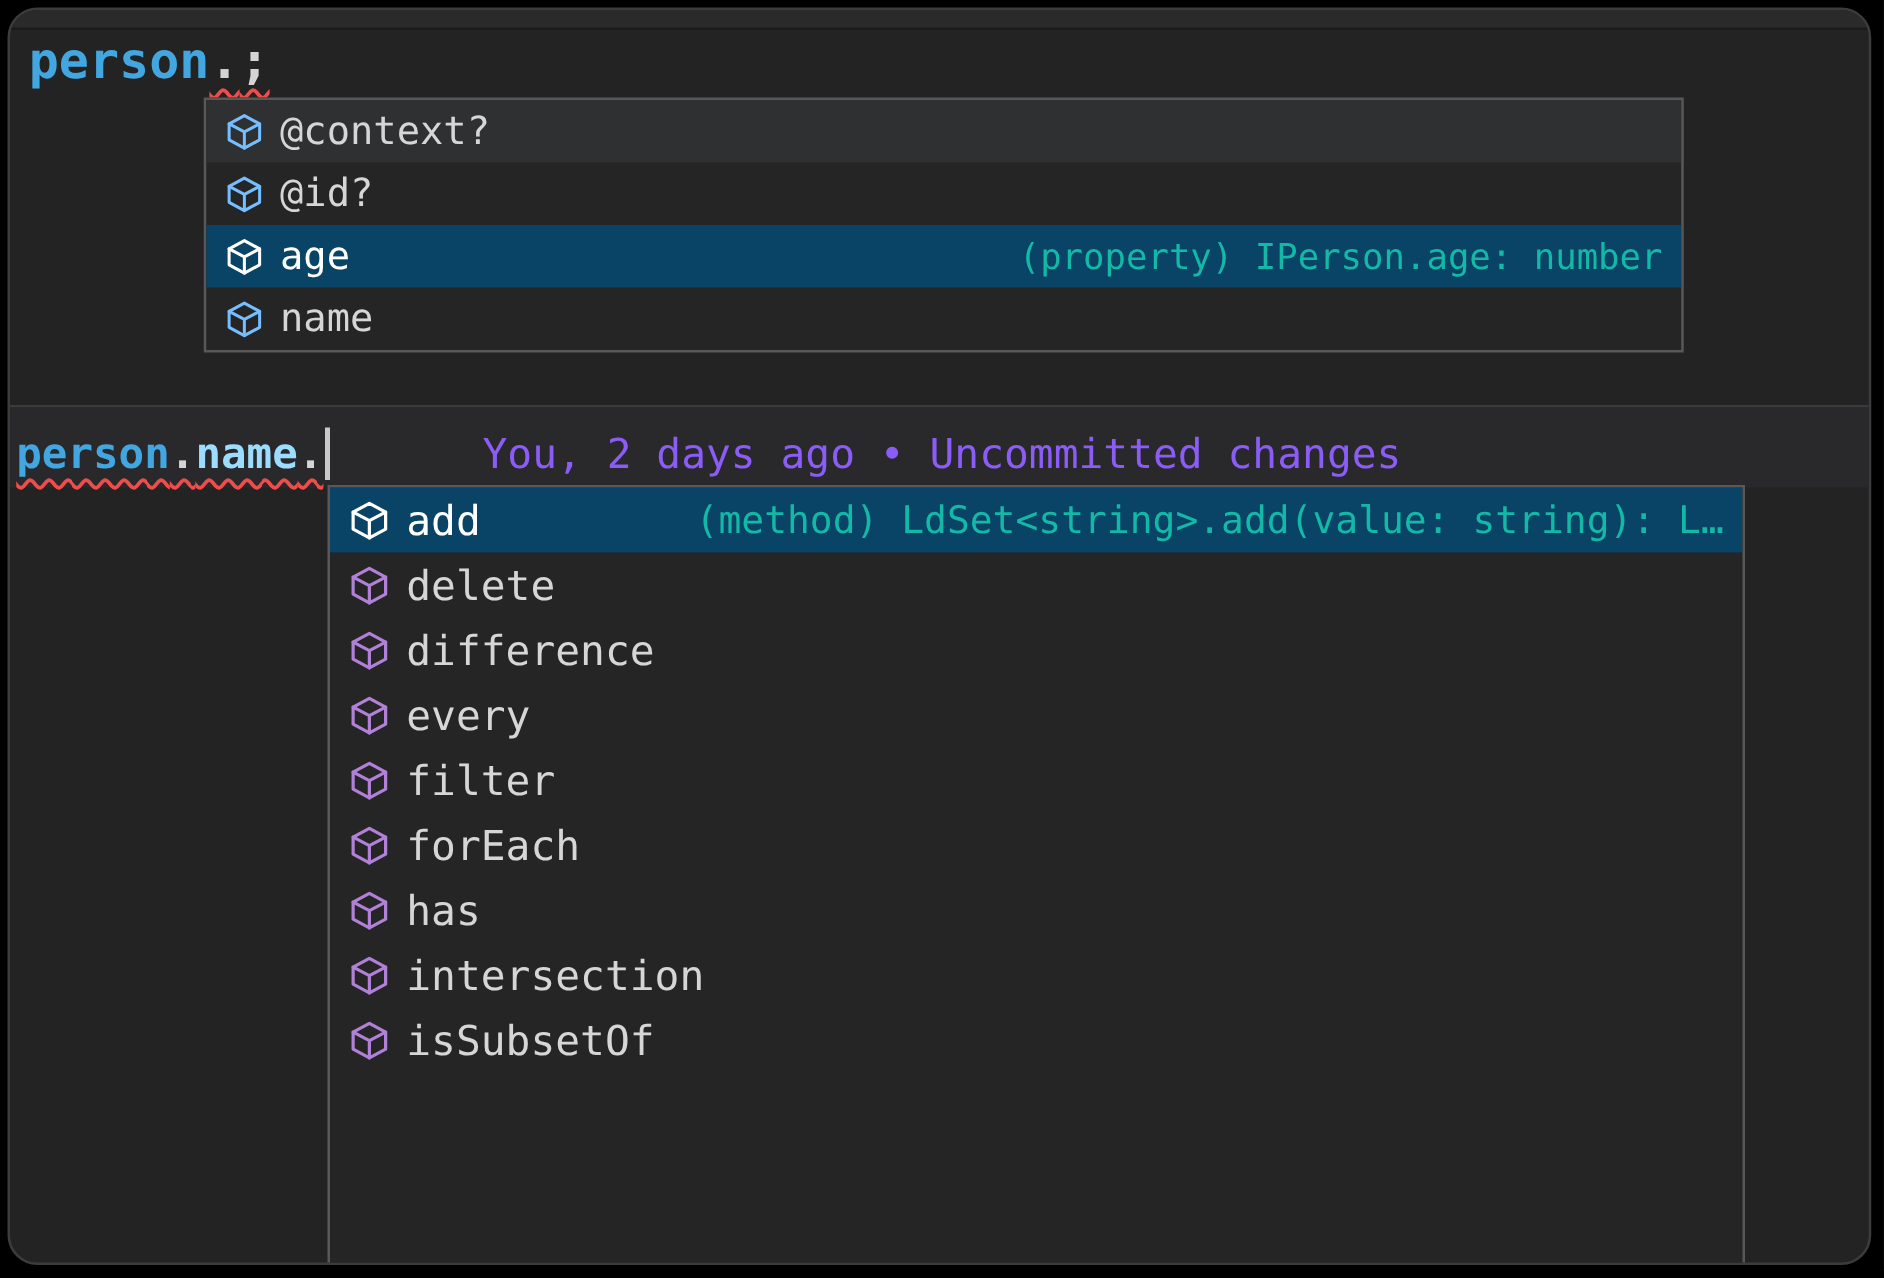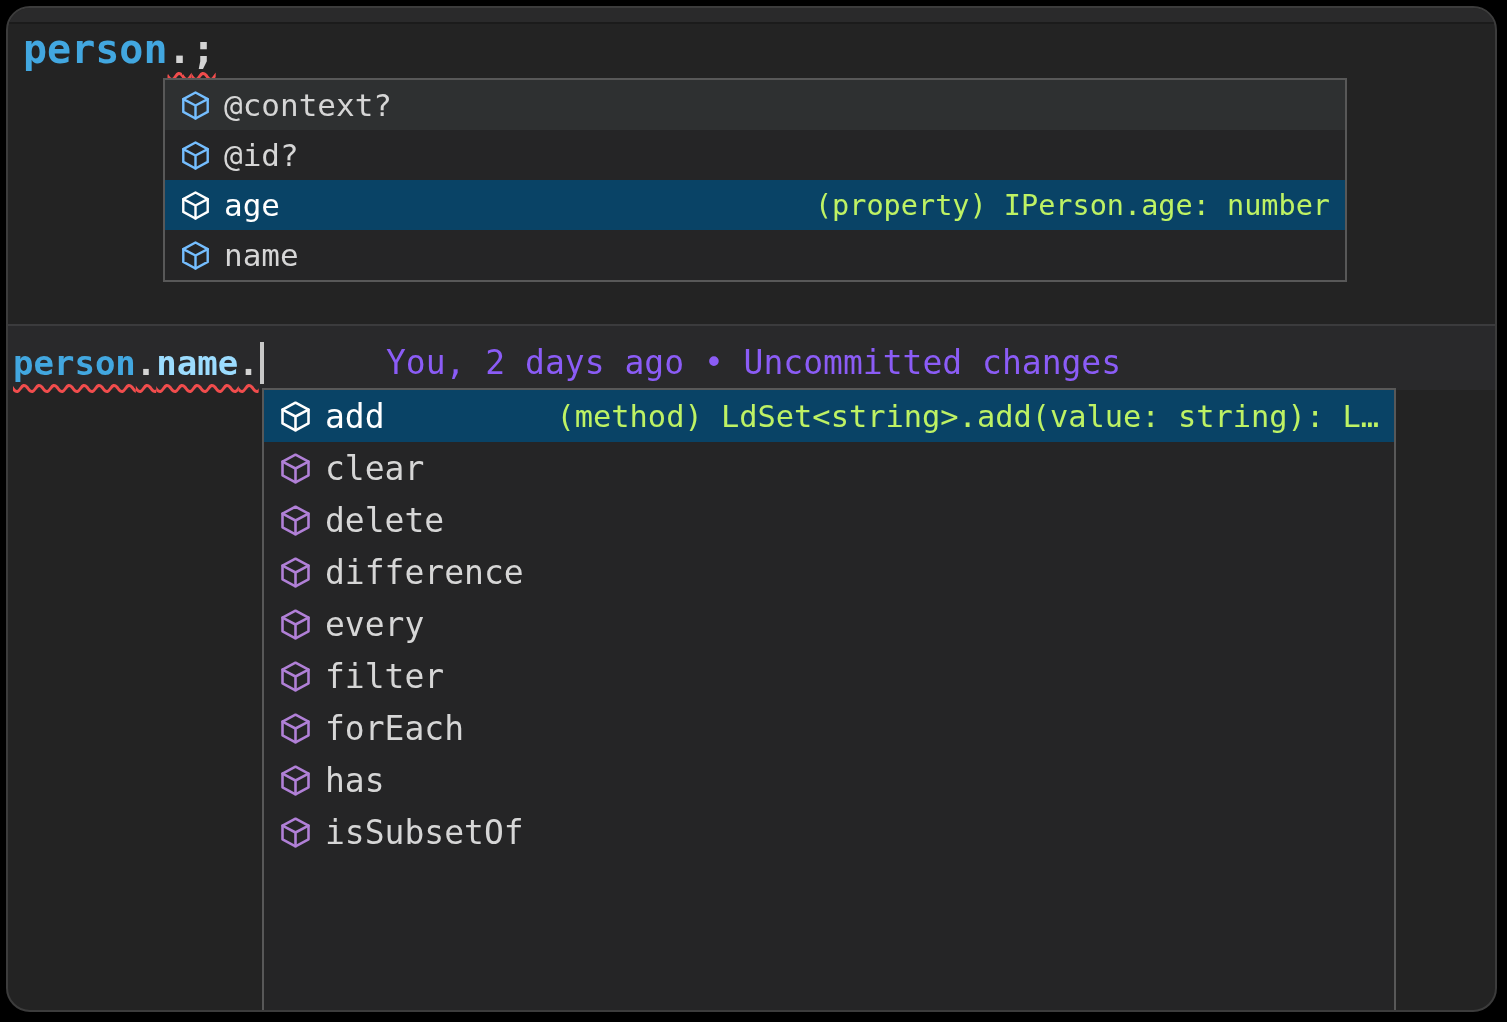--- a/index.html
+++ b/index.html
@@ -44,21 +44,21 @@
   .row.hover{background:#2E3031}
   .row.selected{background:var(--selection-bg,#094366);color:#FFFFFF}
   .icon{display:flex;flex:none}
   .s1 .icon{width:31px;height:31px}
   .s2 .icon{width:33px;height:33px}
   .icon svg{width:100%;height:100%;fill:none;stroke:currentColor;stroke-width:1.25;stroke-linejoin:round;stroke-linecap:round}
   .kind-field .icon{color:var(--field-icon,#75BEFF)}
   .kind-method .icon{color:var(--method-icon,#B180D7)}
   .row.selected .icon{color:#FFFFFF}
   .label{flex:none}
-  .detail{margin-left:auto;color:#bef264;font-size:0.92em;overflow:hidden;padding-left:20px}
+  .detail{margin-left:auto;color:#14b8a6;font-size:0.92em;overflow:hidden;padding-left:20px}
 </style>
 </head>
 <body>
 
 <div class="window">
   <div class="top-band"></div>
   <div class="seam"></div>
   <div class="line2-band"></div>
 
   <div class="code-line line1"><span class="tok obj">person</span><span class="tok punct sq">.</span><span class="tok punct sq">;</span></div>
@@ -123,30 +123,20 @@
         <span class="label">add</span>
         <span class="detail">(method) LdSet&lt;string&gt;.add(value: string): L…</span>
       </div>
       <div class="row kind-method">
         <span class="icon">
           <svg viewBox="0 0 16 16" aria-hidden="true">
             <path d="M8 1.3 14.3 4.7 14.3 11.3 8 14.7 1.7 11.3 1.7 4.7Z"></path>
             <path d="M1.7 4.7 8 8 14.3 4.7 M8 8 V14.7"></path>
           </svg>
         </span>
-        <span class="label">clear</span>
-        
-      </div>
-      <div class="row kind-method">
-        <span class="icon">
-          <svg viewBox="0 0 16 16" aria-hidden="true">
-            <path d="M8 1.3 14.3 4.7 14.3 11.3 8 14.7 1.7 11.3 1.7 4.7Z"></path>
-            <path d="M1.7 4.7 8 8 14.3 4.7 M8 8 V14.7"></path>
-          </svg>
-        </span>
         <span class="label">delete</span>
         
       </div>
       <div class="row kind-method">
         <span class="icon">
           <svg viewBox="0 0 16 16" aria-hidden="true">
             <path d="M8 1.3 14.3 4.7 14.3 11.3 8 14.7 1.7 11.3 1.7 4.7Z"></path>
             <path d="M1.7 4.7 8 8 14.3 4.7 M8 8 V14.7"></path>
           </svg>
         </span>
@@ -184,20 +174,30 @@
         
       </div>
       <div class="row kind-method">
         <span class="icon">
           <svg viewBox="0 0 16 16" aria-hidden="true">
             <path d="M8 1.3 14.3 4.7 14.3 11.3 8 14.7 1.7 11.3 1.7 4.7Z"></path>
             <path d="M1.7 4.7 8 8 14.3 4.7 M8 8 V14.7"></path>
           </svg>
         </span>
         <span class="label">has</span>
+        
+      </div>
+      <div class="row kind-method">
+        <span class="icon">
+          <svg viewBox="0 0 16 16" aria-hidden="true">
+            <path d="M8 1.3 14.3 4.7 14.3 11.3 8 14.7 1.7 11.3 1.7 4.7Z"></path>
+            <path d="M1.7 4.7 8 8 14.3 4.7 M8 8 V14.7"></path>
+          </svg>
+        </span>
+        <span class="label">intersection</span>
         
       </div>
       <div class="row kind-method">
         <span class="icon">
           <svg viewBox="0 0 16 16" aria-hidden="true">
             <path d="M8 1.3 14.3 4.7 14.3 11.3 8 14.7 1.7 11.3 1.7 4.7Z"></path>
             <path d="M1.7 4.7 8 8 14.3 4.7 M8 8 V14.7"></path>
           </svg>
         </span>
         <span class="label">isSubsetOf</span>

